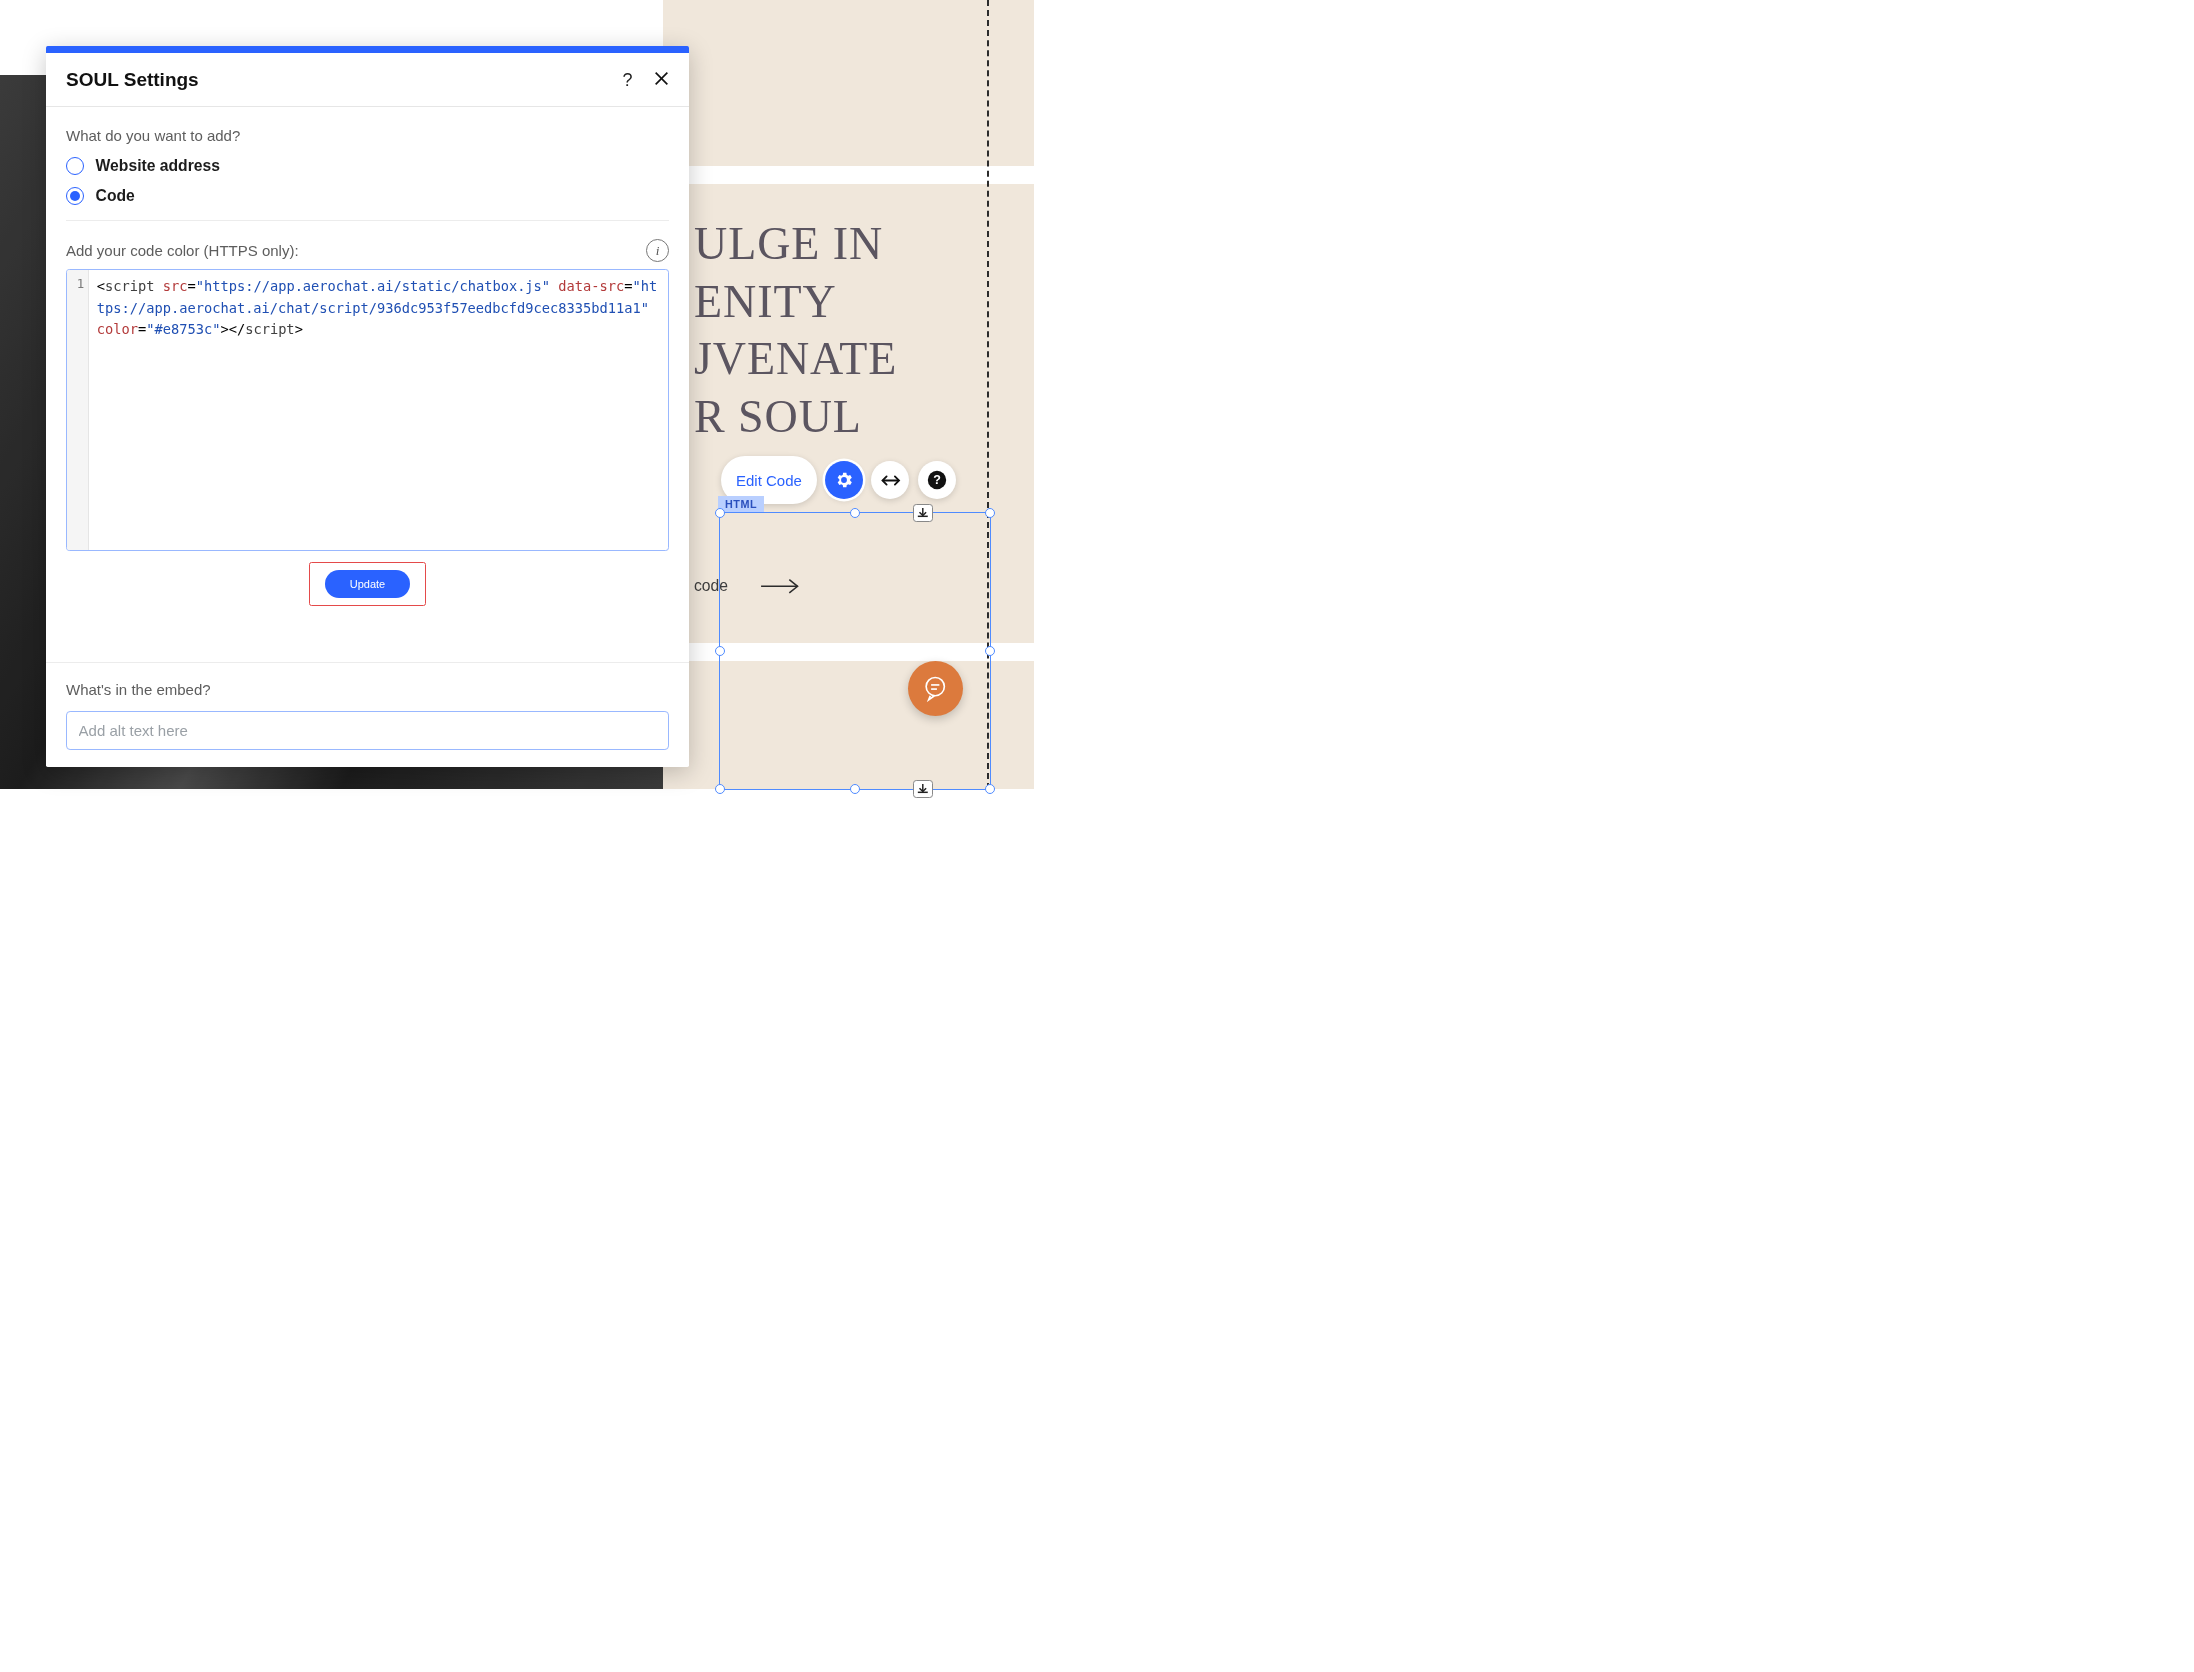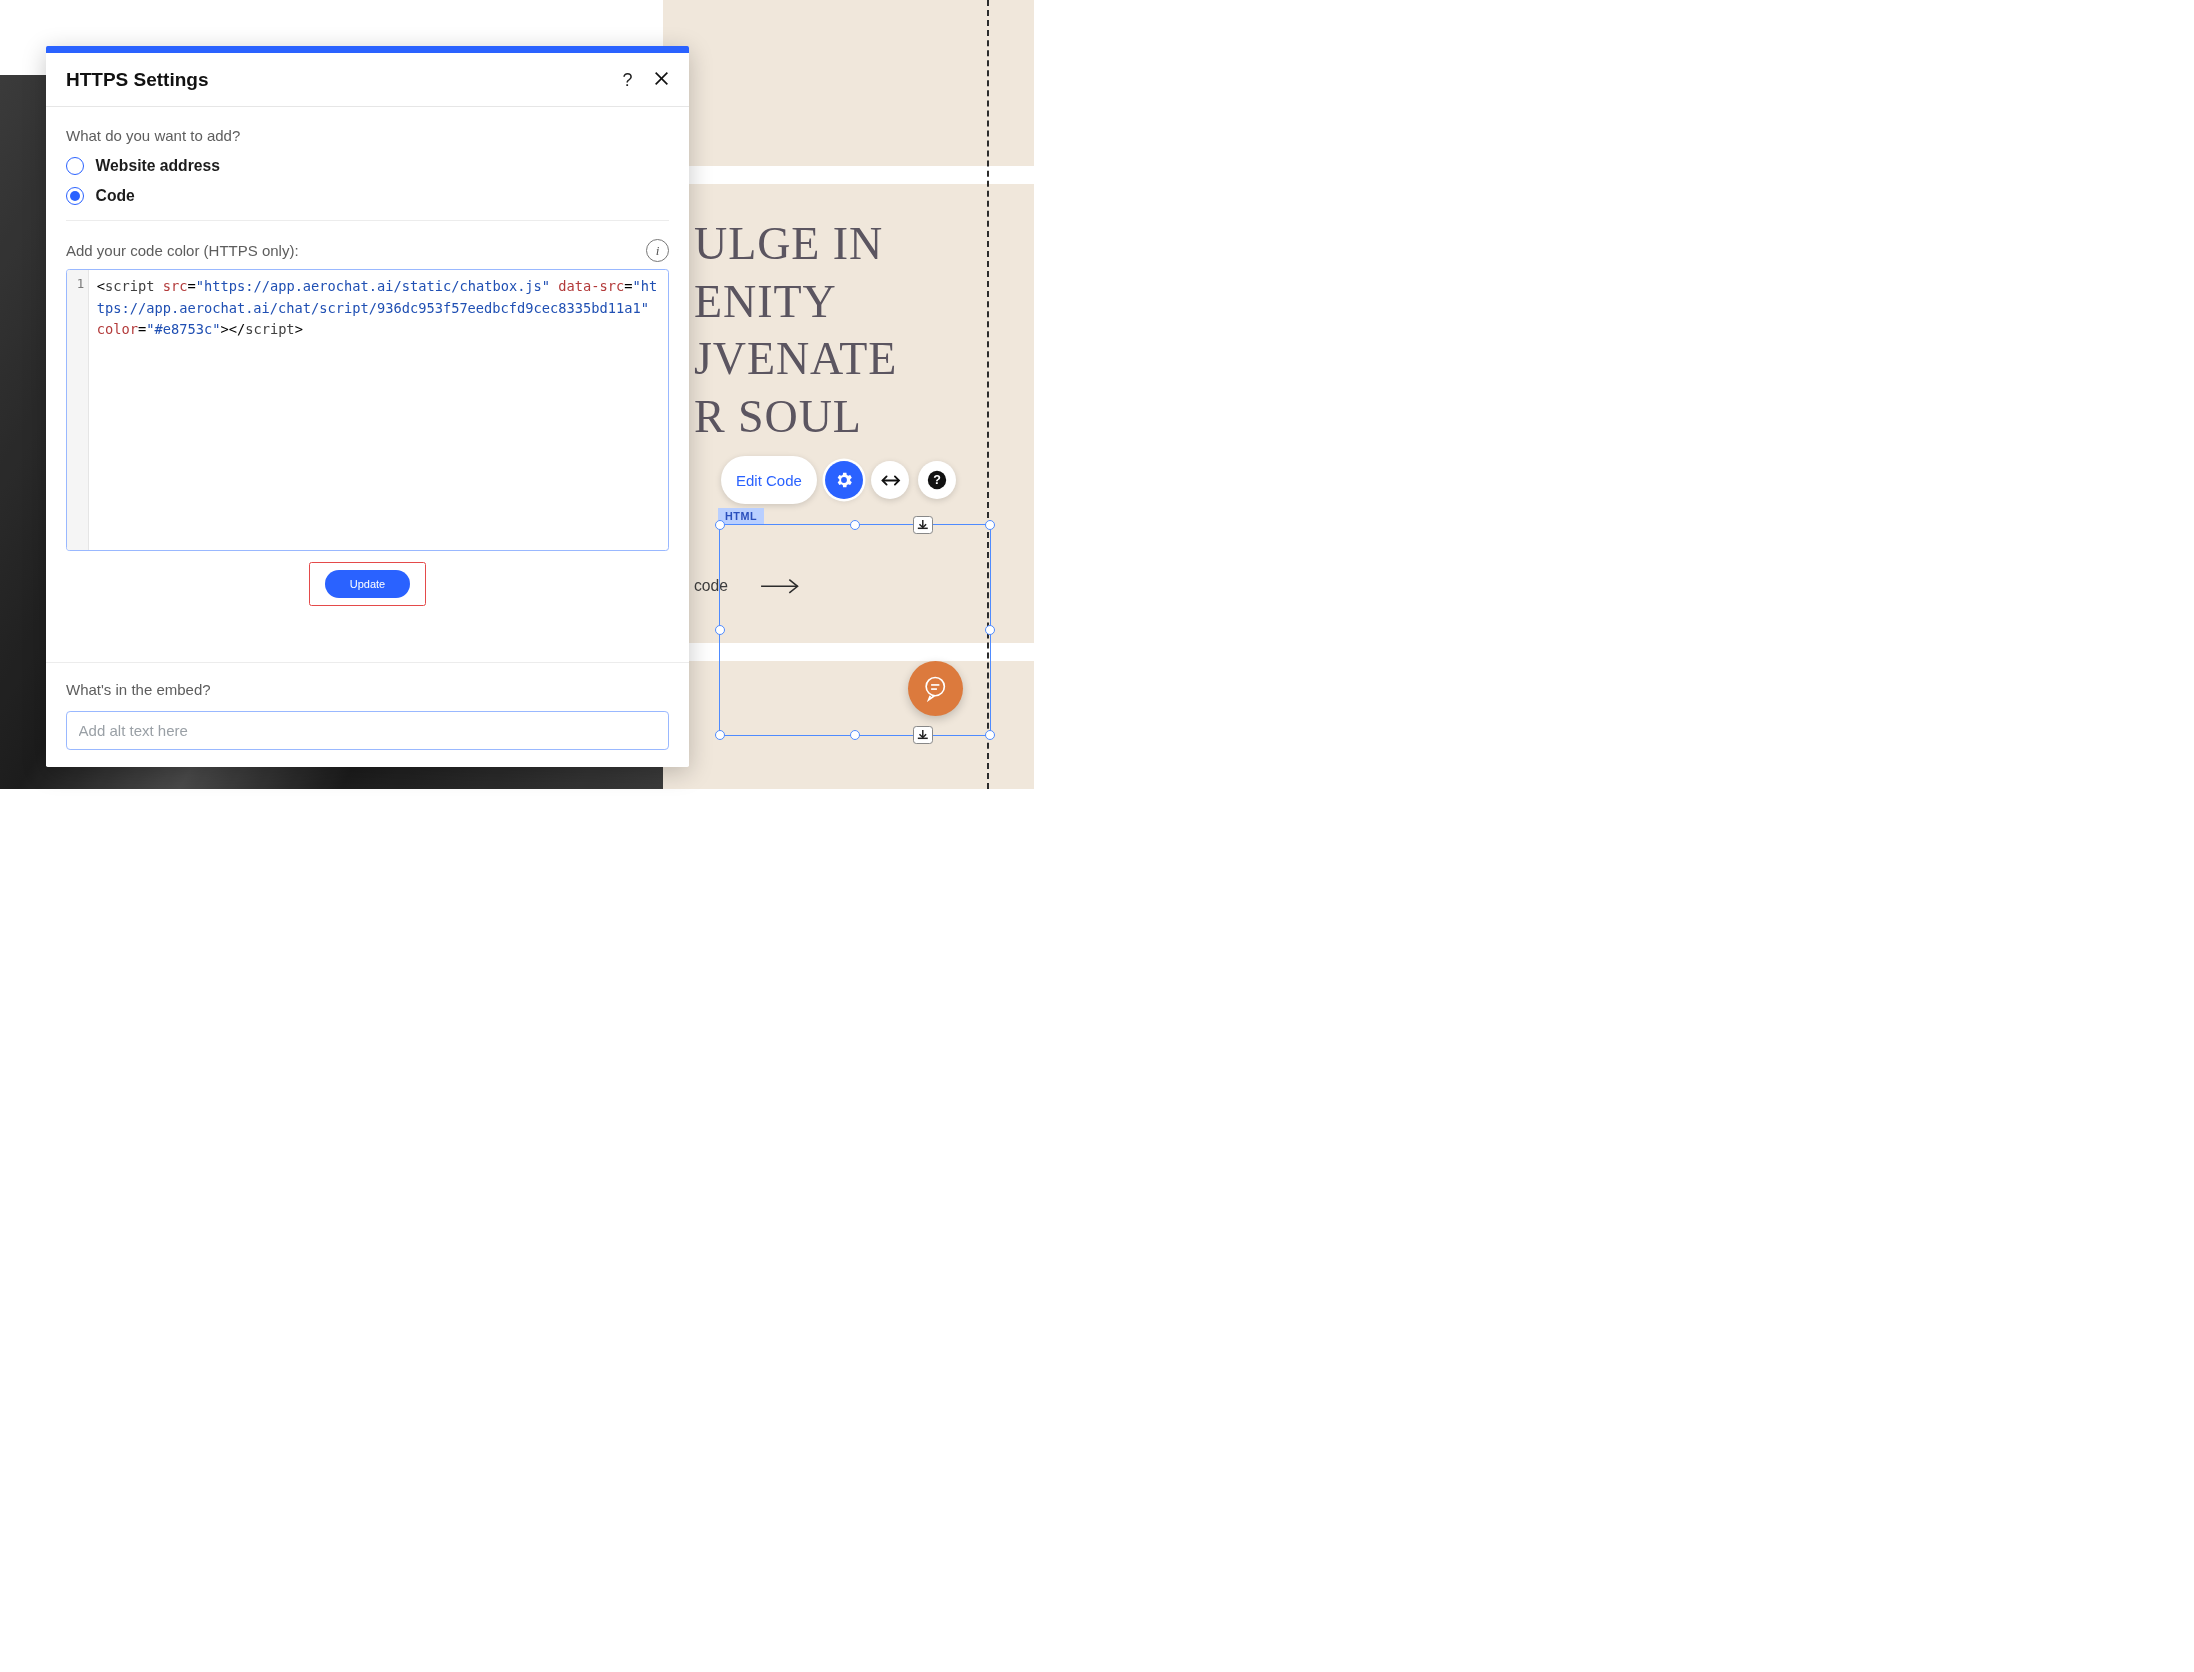--- a/index.html
+++ b/index.html
@@ -107,23 +107,23 @@
   .circle-btn.primary {
     background: #2a62ff;
     box-shadow: 0 0 0 2.5px #fff, 0 1.7px 6.6px rgba(0,0,0,.15);
   }
   .circle-btn svg { display: block; }
 
   
   .selection {
     position: absolute;
     left: 719px;
-    top: 524px;
+    top: 512px;
     width: 272px;
-    height: 212px;
+    height: 278px;
     border: 1.7px solid #4f8bff;
   }
   .selection .tag {
     position: absolute;
     top: -16.6px; left: -1.7px;
     background: #b9cfff;
     color: #2a4fbd;
     font-size: 10.8px;
     font-weight: 600;
     padding: 1.7px 6.6px;
@@ -407,21 +407,21 @@
       <line x1="11" y1="12" x2="21" y2="12"></line>
       <line x1="11" y1="17" x2="18" y2="17"></line>
     </svg>
 
   </div>
 
   <div class="modal">
     <div class="topbar"></div>
 
     <div class="header">
-      <h1>HTTPS Settings</h1>
+      <h1>SOUL Settings</h1>
       <div class="header-icons">
         <span class="icon-btn" style="font-size:18px;font-weight:500">?</span>
         <span class="icon-btn">
           <svg width="15" height="15" viewBox="0 0 18 18" stroke="#111" stroke-width="2">
               <line x1="2" y1="2" x2="16" y2="16"></line>
               <line x1="16" y1="2" x2="2" y2="16"></line>
             </svg>
         </span>
       </div>
     </div>

